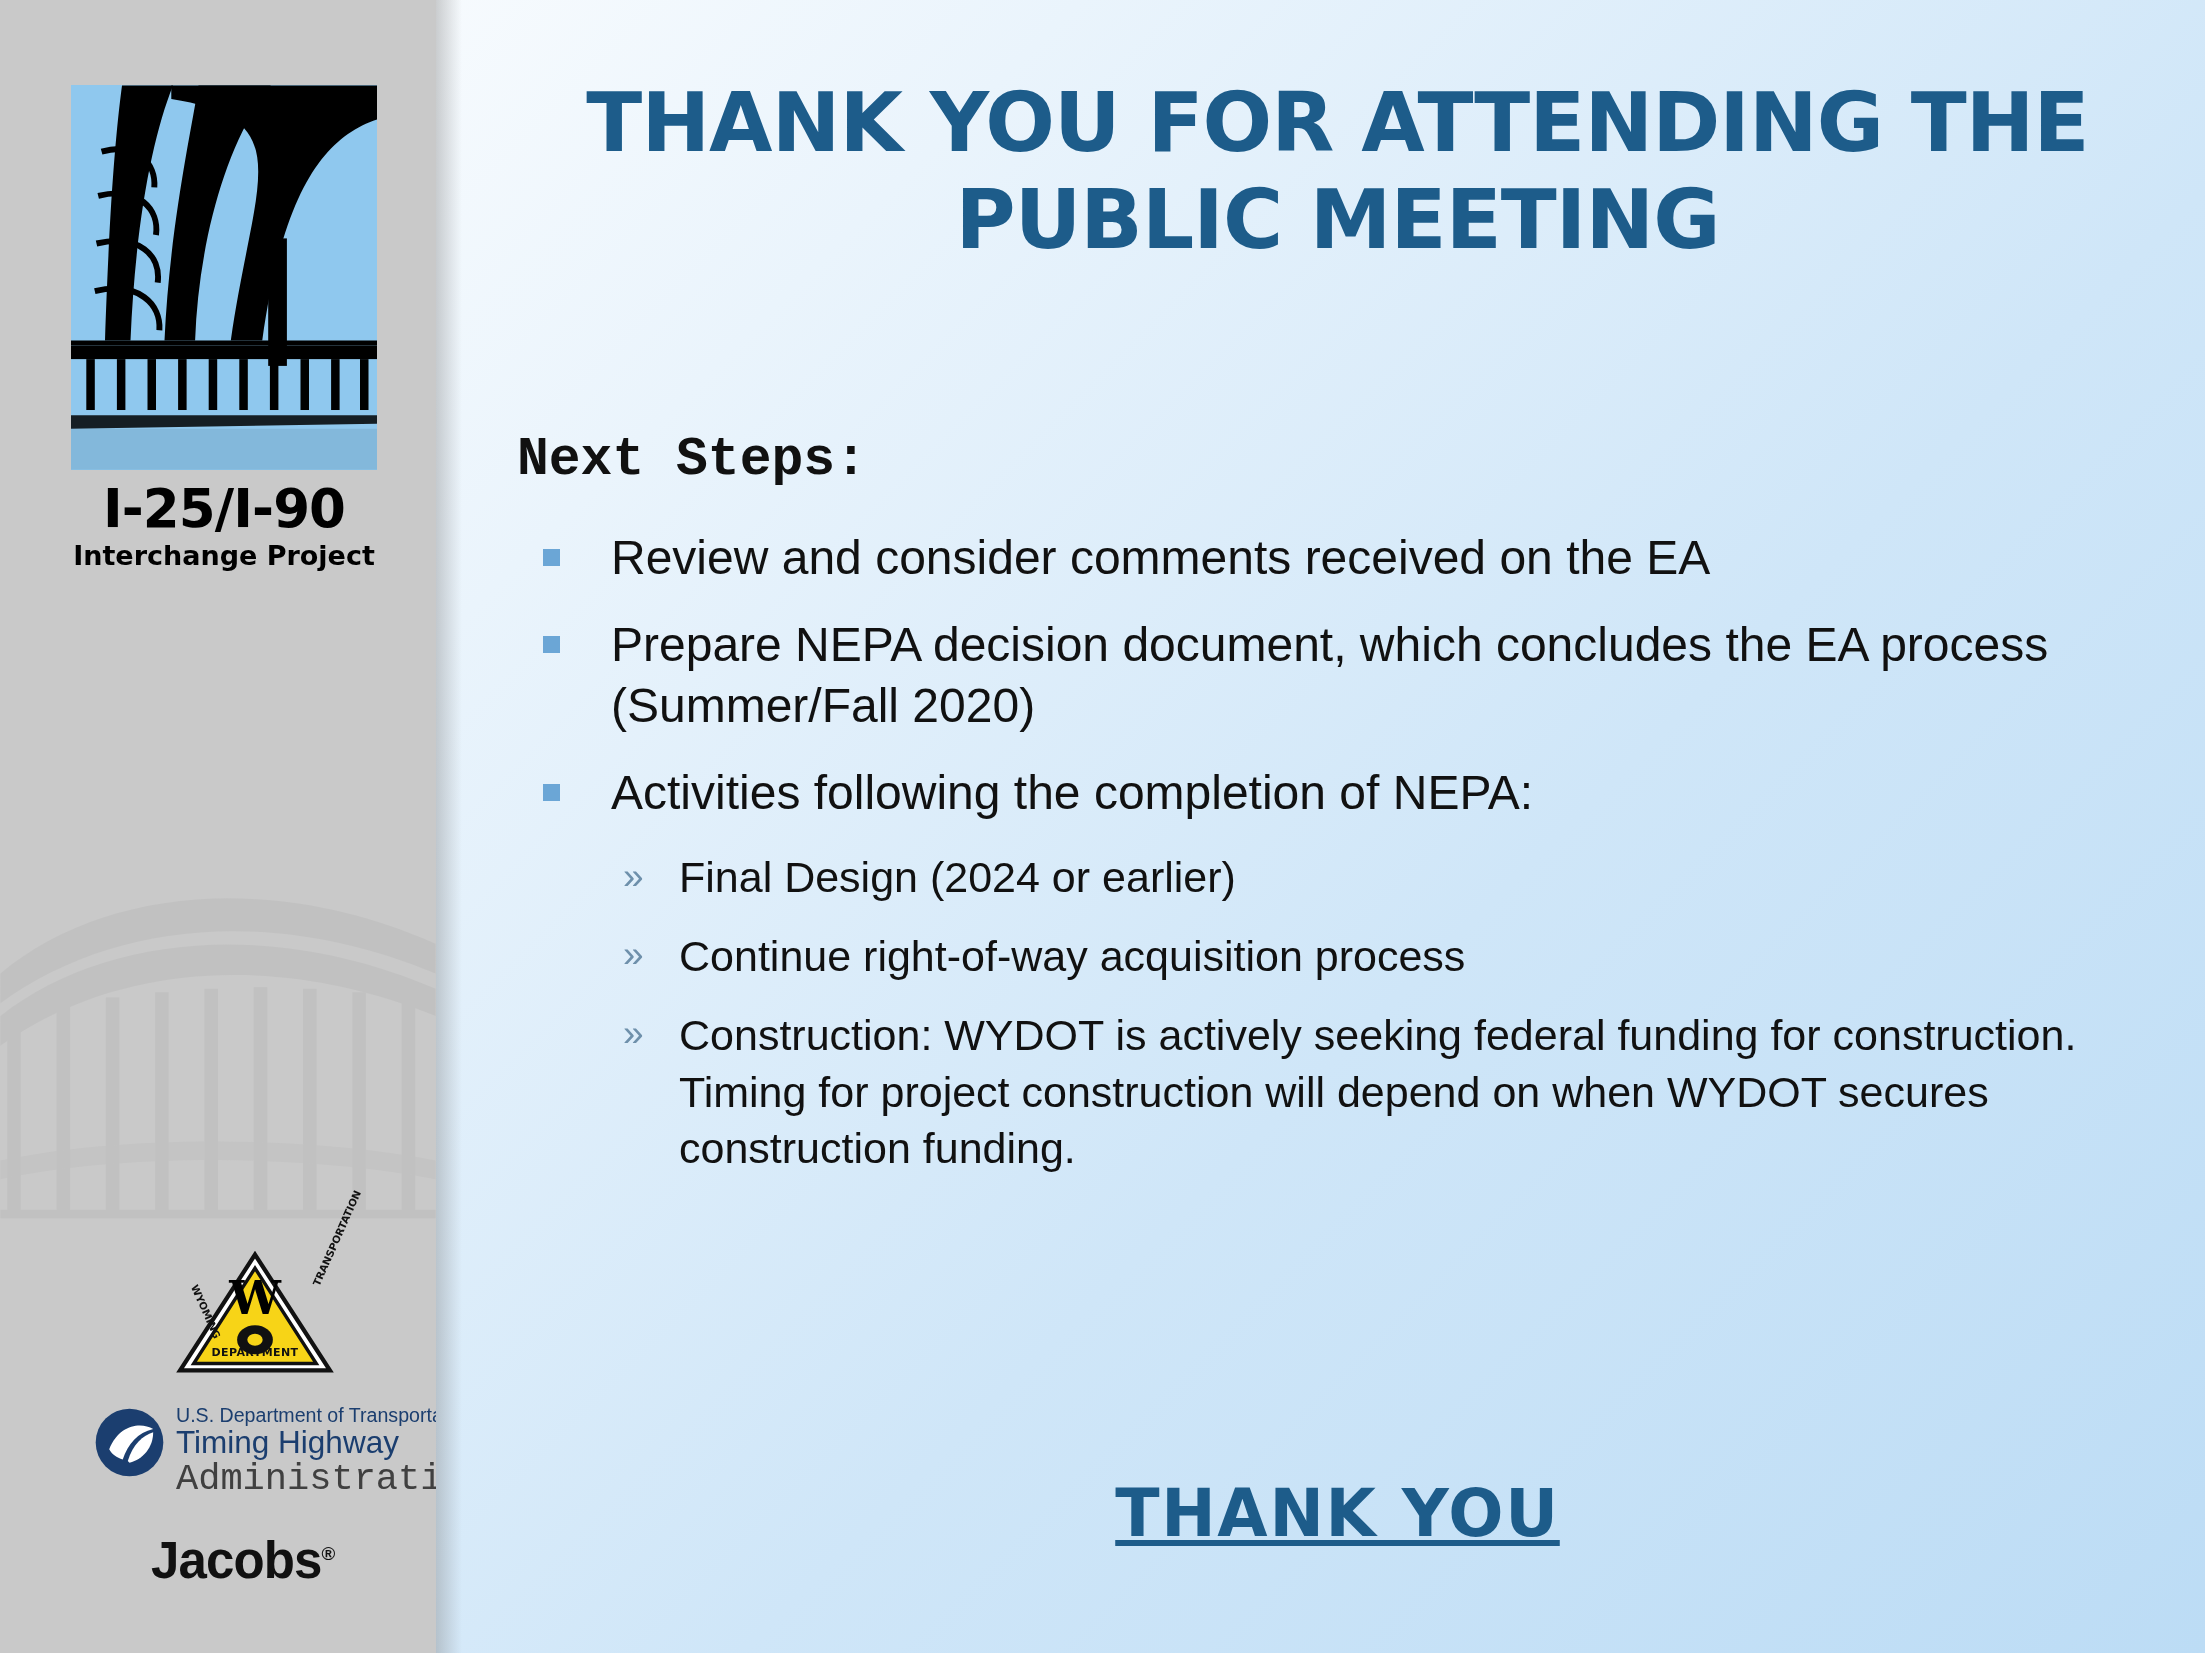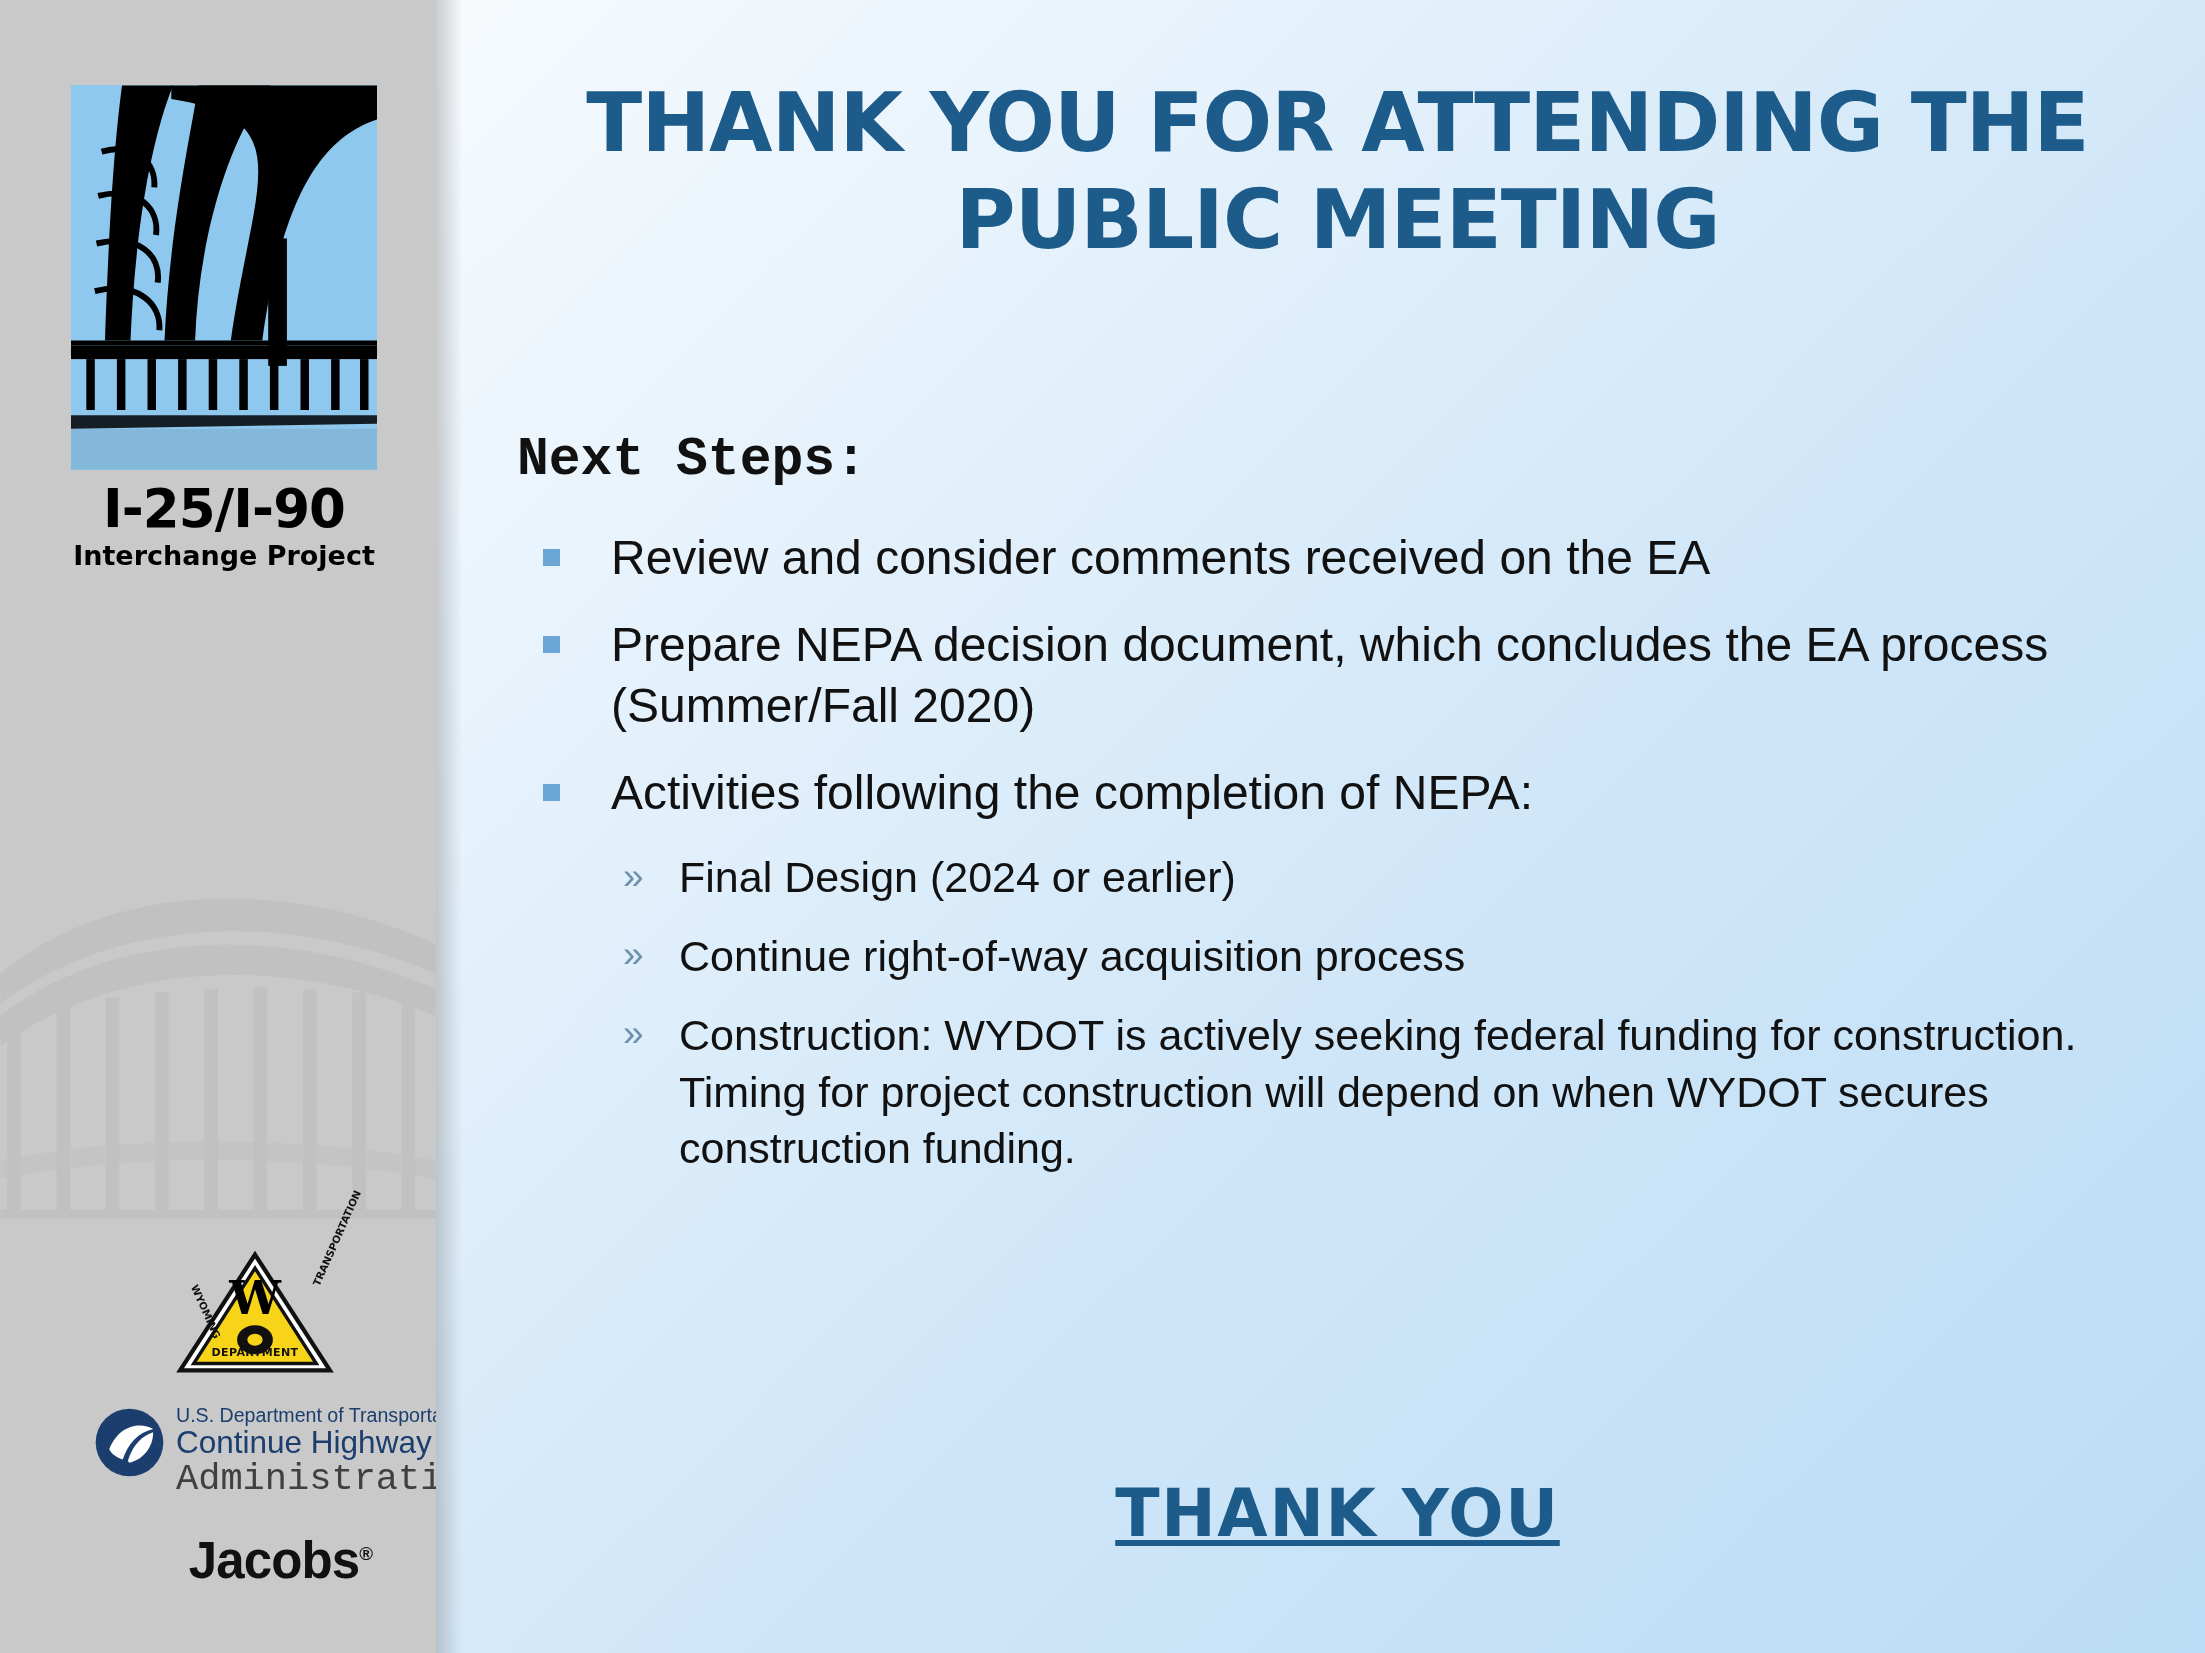--- a/index.html
+++ b/index.html
@@ -172,21 +172,21 @@
     white-space: nowrap;
     line-height: 1.05;
   }
 
   
   .jacobs {
     position: absolute;
     left: 151px;
     top: 1531px;
     width: 221px;
-    text-align: right;
+    text-align: left;
     font-family: "Liberation Sans", sans-serif;
     font-weight: 700;
     font-size: 51px;
     color: #111;
     letter-spacing: -0.9px;
   }
   .jacobs sup { font-size: 18.7px; vertical-align: super; }
 
   
   .content {
@@ -354,21 +354,21 @@
 
     <div class="fhwa">
       <div class="fhwa-dot">
         <svg width="71" height="71" viewBox="0 0 84 84">
           <circle cx="42" cy="42" r="40" fill="#1b3e6f"></circle>
           <path d="M18 50 C 30 20, 56 18, 70 26 C 52 30, 40 44, 34 62 C 27 60, 21 56, 18 50 Z" fill="#ffffff"></path>
           <path d="M40 64 C 46 44, 58 34, 70 30 C 70 48, 58 62, 42 66 Z" fill="#ffffff"></path>
         </svg>
       </div>
       <div class="fhwa-t1">U.S. Department of Transportation</div>
-      <div class="fhwa-t2">Continue Highway</div>
+      <div class="fhwa-t2">Timing Highway</div>
       <div class="fhwa-t3">Administration</div>
     </div>
 
     <div class="jacobs">
       <span>Jacobs</span><sup>®</sup>
     </div>
   </div>
   <div class="sidebar-edge"></div>
 
   <div class="content">

